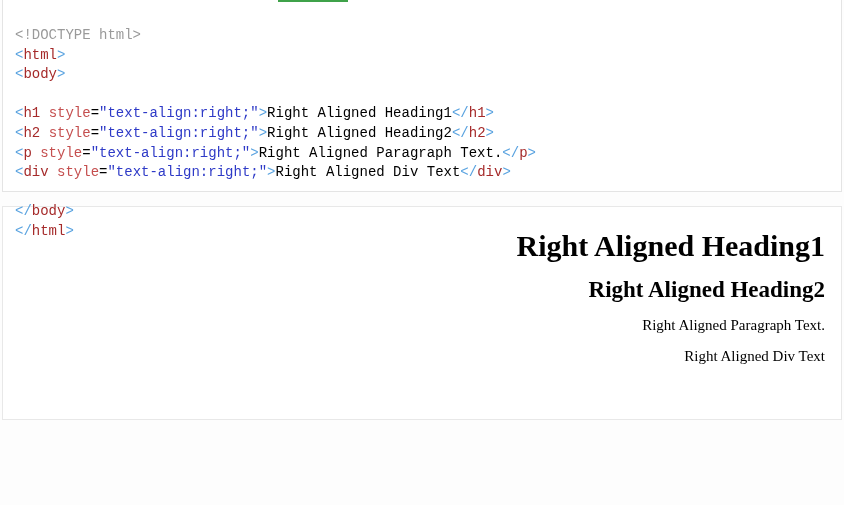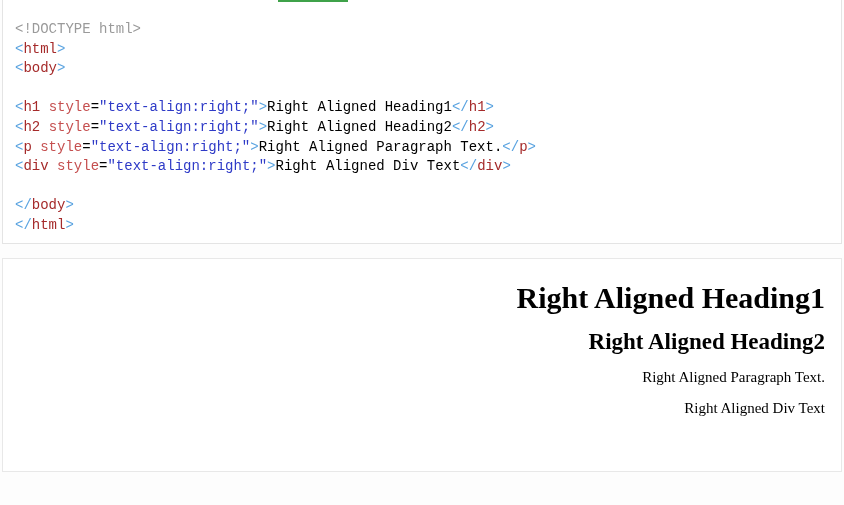--- a/index.html
+++ b/index.html
@@ -9,27 +9,27 @@
     font-family: sans-serif;
     background: #fdfdfd;
     width: 844px;
     height: 505px;
     overflow: hidden;
   }
   .code-panel {
     background: #ffffff;
     border: 1px solid #e4e4e4;
     border-top: none;
-    padding: 20px 12px 10px 12px;
+    padding: 26px 12px 10px 12px;
     font-family: "Consolas", "Courier New", monospace;
     font-size: 14px;
     line-height: 1.4;
     white-space: pre;
     color: #000;
-    height: 244px;
+    height: 192px;
     margin: 0 2px;
   }
   .output-panel {
     background: #ffffff;
     border: 1px solid #e8e8e8;
     margin: 14px 2px 0 2px;
     padding: 8px 16px 8px 16px;
     font-family: "Times New Roman", Times, serif;
     color: #000;
     height: 214px;

